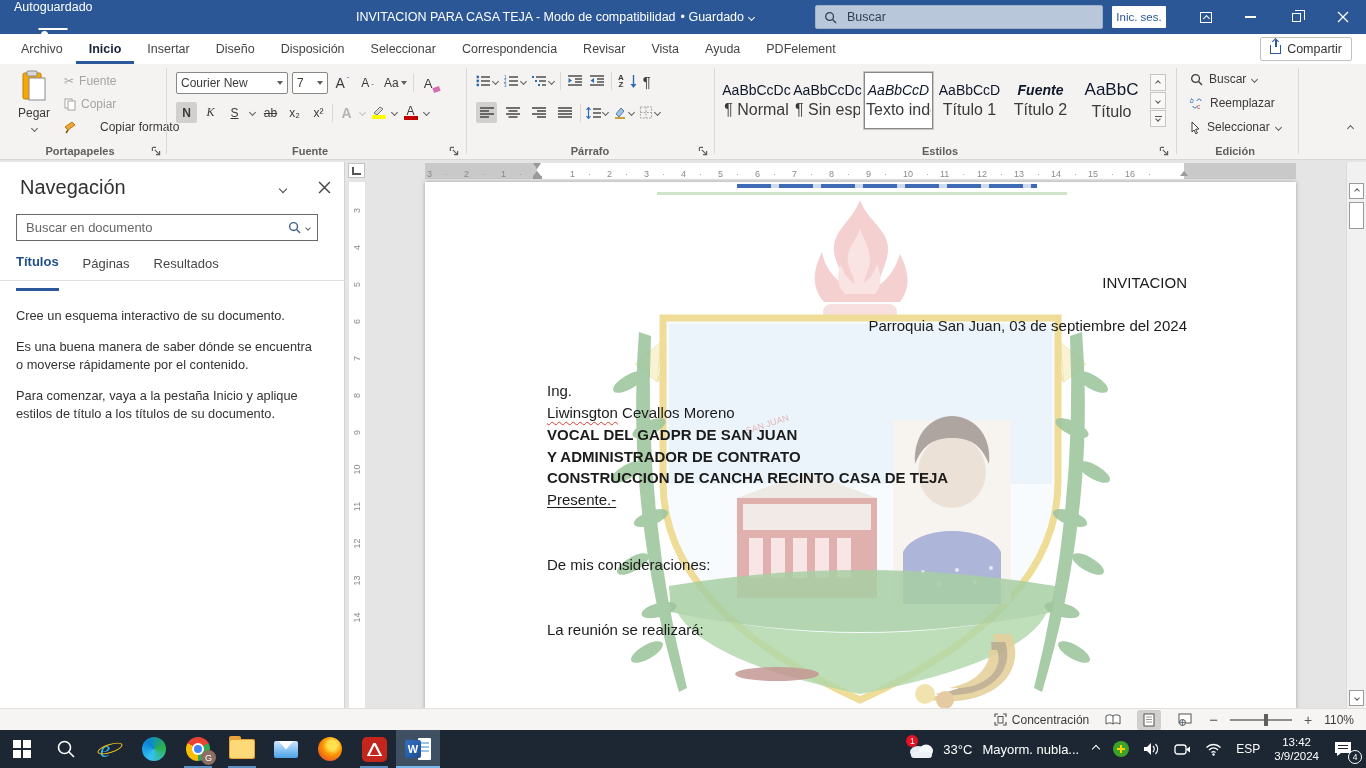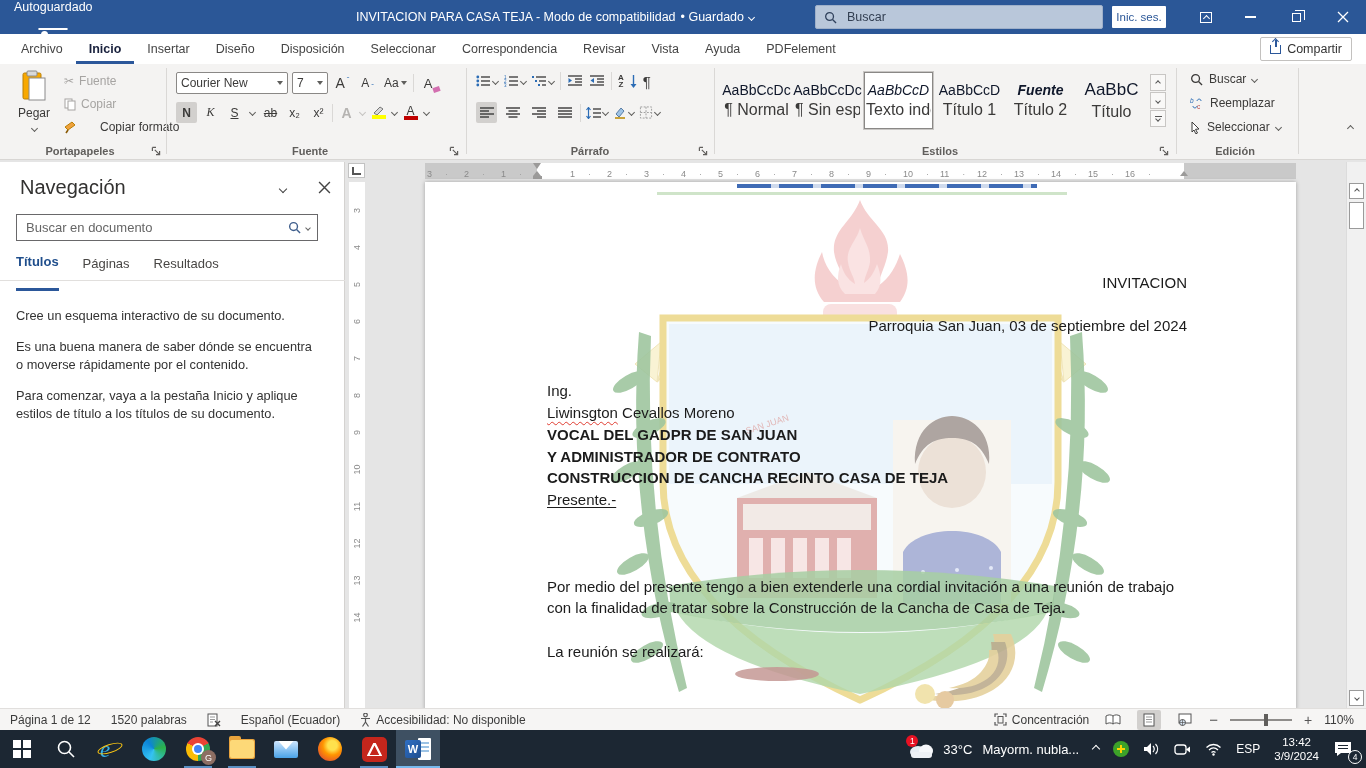--- a/index.html
+++ b/index.html
@@ -580,56 +580,39 @@
         <div class="bl"></div>
           <div class="bl"></div>
         <div>Ing.</div>
         <div><span class="misspell">Liwinsgton</span><span> Cevallos Moreno</span></div>
         <div class="b">VOCAL DEL GADPR DE SAN JUAN</div>
         <div class="b">Y ADMINISTRADOR DE CONTRATO</div>
         <div class="b">CONSTRUCCION DE CANCHA RECINTO CASA DE TEJA</div>
         <div style="text-decoration:underline;text-underline-offset:2px">Presente.-</div>
         <div class="bl"></div>
           <div class="bl"></div>
+        <div>De mis consideraciones:</div>
         <div class="bl"></div>
-        <div><span>Por medio del presente tengo a bien extenderle una cordial invitación a una reunión de trabajo con la finalidad de tratar sobre la Construcción de la Cancha de Casa de Teja</span><span class="b">.</span></div>
         <div class="bl"></div>
         <div>La reunión se realizará:</div>
       </div>
     </div>
 
     <div id="vscroll">
       <div class="sbtn" style="top:21px">
           <span class="cu" style="width:4px;height:4px"></span>
         </div>
       <div id="sthumb"></div>
       <div class="sbtn" style="top:528px">
           <span class="cv" style="width:4px;height:4px"></span>
         </div>
     </div>
   </div>
 
   <div id="statusbar">
-    <div class="left">
-      <span>Página 1 de 12</span>
-      <span>1520 palabras</span>
-      <svg width="14" height="14" viewBox="0 0 14 14">
-          <rect x="1" y="1" width="9" height="12" fill="#fff" stroke="#555"></rect>
-          <path d="M3 4h5M3 6.5h5M3 9h3" stroke="#999" stroke-width="1"></path>
-          <path d="M8 8l5 5M13 8l-5 5" stroke="#444" stroke-width="1.4"></path>
-        </svg>
-      <span>Español (Ecuador)</span>
-      <span class="flex" style="gap:5px">
-        <svg width="11" height="14" viewBox="0 0 11 14">
-            <circle cx="5.5" cy="2" r="1.8" fill="none" stroke="#555" stroke-width="1.2"></circle>
-            <path d="M1 5.5h9M5.5 5v4M5.5 9 2.5 13.5M5.5 9l3 4.5" fill="none" stroke="#555" stroke-width="1.2"></path>
-          </svg>
-        <span>Accesibilidad: No disponible</span>
-      </span>
-    </div>
     <div class="right">
       <span class="flex" style="gap:5px">
         <svg width="13" height="13" viewBox="0 0 13 13">
             <path d="M1 4V1h3M9 1h3v3M12 9v3H9M4 12H1V9" fill="none" stroke="#555" stroke-width="1.2"></path>
             <rect x="4" y="3.5" width="5" height="6.5" fill="none" stroke="#555"></rect>
           </svg>
         <span>Concentración</span>
       </span>
       <span class="viewbtn">
           <svg width="16" height="12" viewBox="0 0 16 12">

